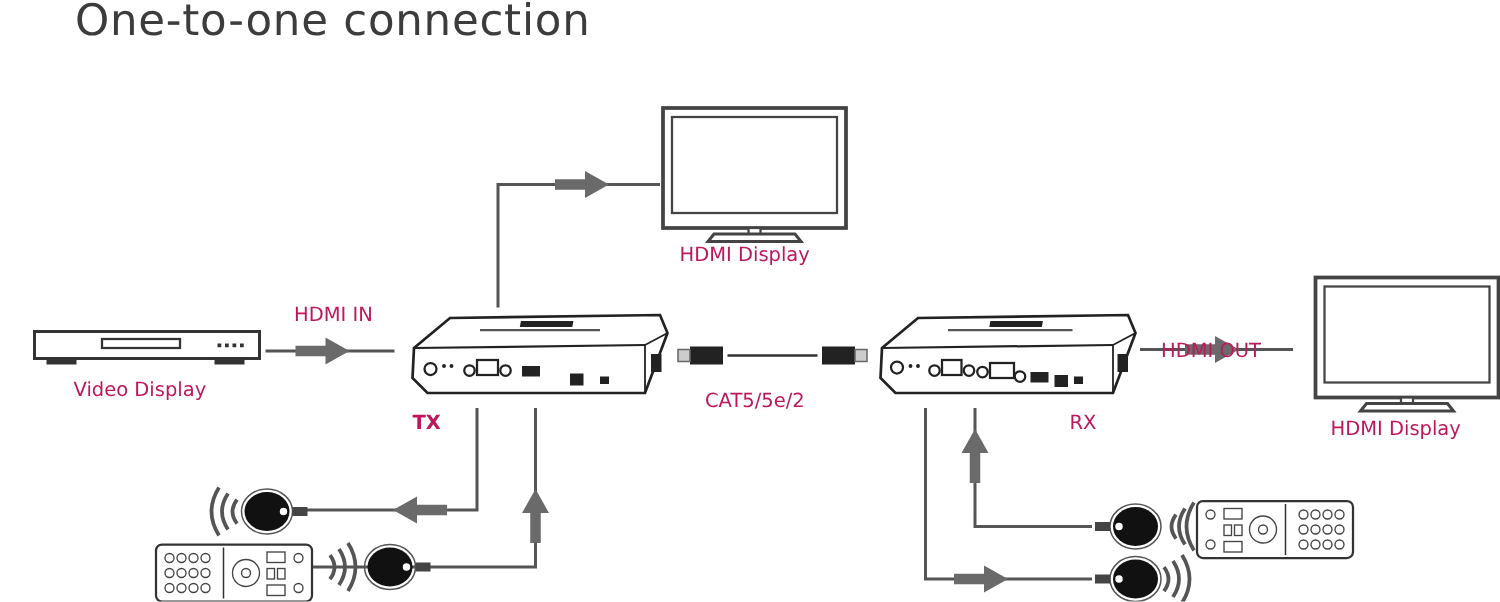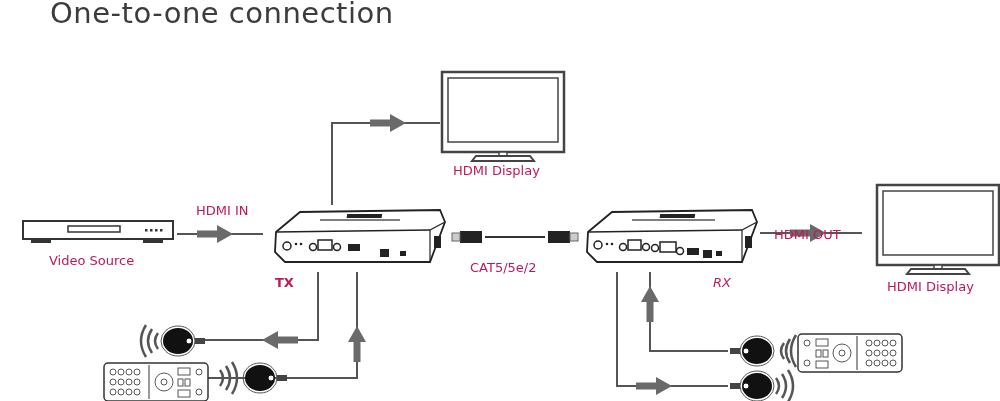--- a/index.html
+++ b/index.html
@@ -196,19 +196,19 @@
     <path d="M776,378 Q782,386 776,394 M782,374 Q790,386 782,398 M788,370 Q798,386 788,402" fill="none" stroke="#555" stroke-width="2.5"></path>
   </g>
   <g>
     <g transform="translate(902,334) scale(-1,1)">
         <use href="#remote" x="0" y="0"></use>
       </g>
   </g>
 </svg>
 
 <div class="lbl" style="left:196px; top:203px;">HDMI IN</div>
-<div class="lbl" style="left:49px; top:253px;">Video Source</div>
+<div class="lbl" style="left:49px; top:253px;">Video Display</div>
 <div class="lbl" style="left:275px; top:275px;font-weight:bold;">TX</div>
-<div class="lbl" style="left:713px; top:275px;font-style:italic;">RX</div>
+<div class="lbl" style="left:713px; top:275px;">RX</div>
 <div class="lbl" style="left:470px; top:260px;">CAT5/5e/2</div>
 <div class="lbl" style="left:774px; top:204px;margin-top:23px;">HDMI OUT</div>
 <div class="lbl" style="left:453px; top:163px;">HDMI Display</div>
 <div class="lbl" style="left:887px; top:279px;">HDMI Display</div>
 
 </body></html>

